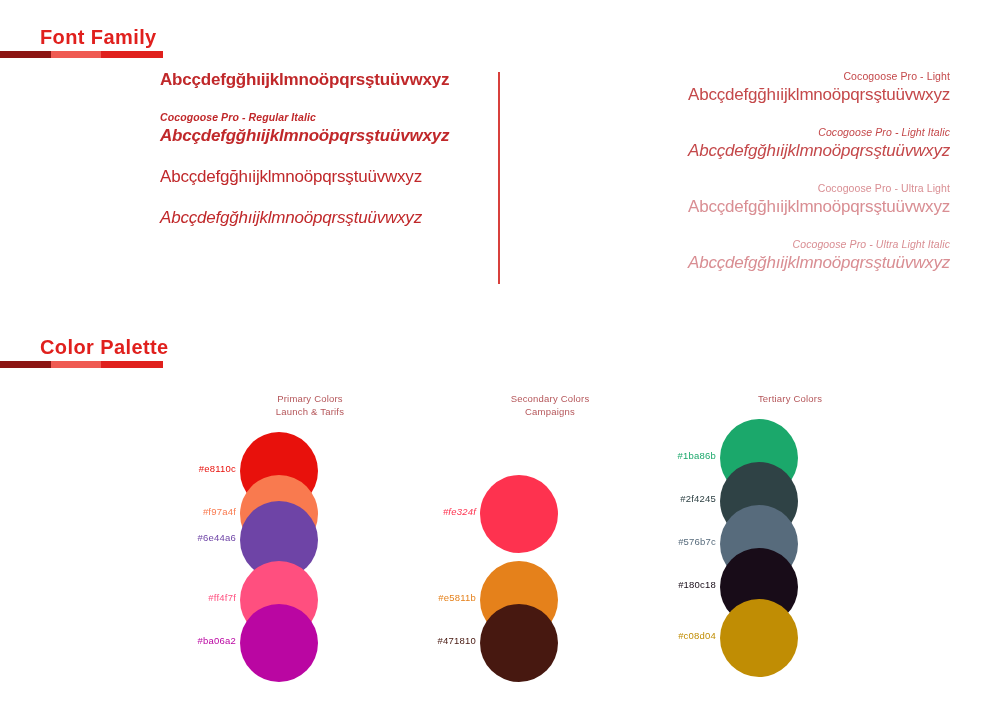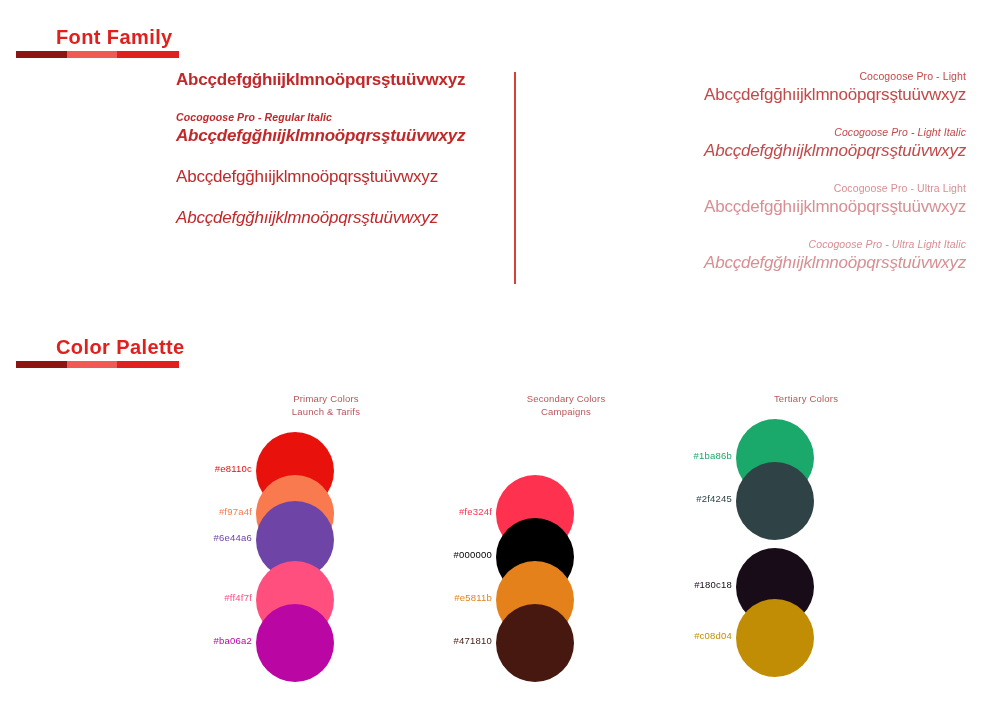--- a/index.html
+++ b/index.html
@@ -13,21 +13,20 @@
     position: relative;
     overflow: hidden;
     font-family: "Liberation Sans", sans-serif;
     color: #c0282a;
   }
 
   .page {
     position: absolute;
     inset: 0;
     background: #ffffff;
-    margin-left: 16px;
   }
 
   
   .section-head {
     position: absolute;
     left: 0;
   }
   .section-title {
     position: absolute;
     left: 40px;
@@ -256,26 +255,22 @@
       </div>
     </div>
 
     <div class="pal-col c2">
       <div class="pal-title">
         <span>Secondary Colors</span>
         <span class="t2">Campaigns</span>
       </div>
       <div class="stack">
         <div class="swatch-row" style="top:43px;">
-          <div class="hex" style="color: rgb(254, 50, 79);">#fe324f</div>
+          <div class="hex" style="color: rgb(254, 50, 79); font-style: italic;">#fe324f</div>
           <div class="dot" style="background: rgb(254, 50, 79);"></div>
-        </div>
-        <div class="swatch-row" style="top:86px;">
-          <div class="hex" style="color: rgb(0, 0, 0);">#000000</div>
-          <div class="dot" style="background: rgb(0, 0, 0);"></div>
         </div>
         <div class="swatch-row" style="top:129px;">
           <div class="hex" style="color: rgb(229, 129, 27);">#e5811b</div>
           <div class="dot" style="background: rgb(229, 129, 27);"></div>
         </div>
         <div class="swatch-row" style="top:172px;">
           <div class="hex" style="color: rgb(71, 24, 16);">#471810</div>
           <div class="dot" style="background: rgb(71, 24, 16);"></div>
         </div>
       </div>
@@ -288,20 +283,24 @@
       </div>
       <div class="stack">
         <div class="swatch-row" style="top:0px;">
           <div class="hex" style="color: rgb(27, 168, 107);">#1ba86b</div>
           <div class="dot" style="background: rgb(27, 168, 107);"></div>
         </div>
         <div class="swatch-row" style="top:43px;">
           <div class="hex" style="color: rgb(47, 66, 69);">#2f4245</div>
           <div class="dot" style="background: rgb(47, 66, 69);"></div>
         </div>
+        <div class="swatch-row" style="top:86px;">
+          <div class="hex" style="color: rgb(87, 107, 124);">#576b7c</div>
+          <div class="dot" style="background: rgb(87, 107, 124);"></div>
+        </div>
         <div class="swatch-row" style="top:129px;">
           <div class="hex" style="color: rgb(24, 12, 24);">#180c18</div>
           <div class="dot" style="background: rgb(24, 12, 24);"></div>
         </div>
         <div class="swatch-row" style="top:180px;">
           <div class="hex" style="color: rgb(192, 141, 4);">#c08d04</div>
           <div class="dot" style="background: rgb(192, 141, 4);"></div>
         </div>
       </div>
     </div>

